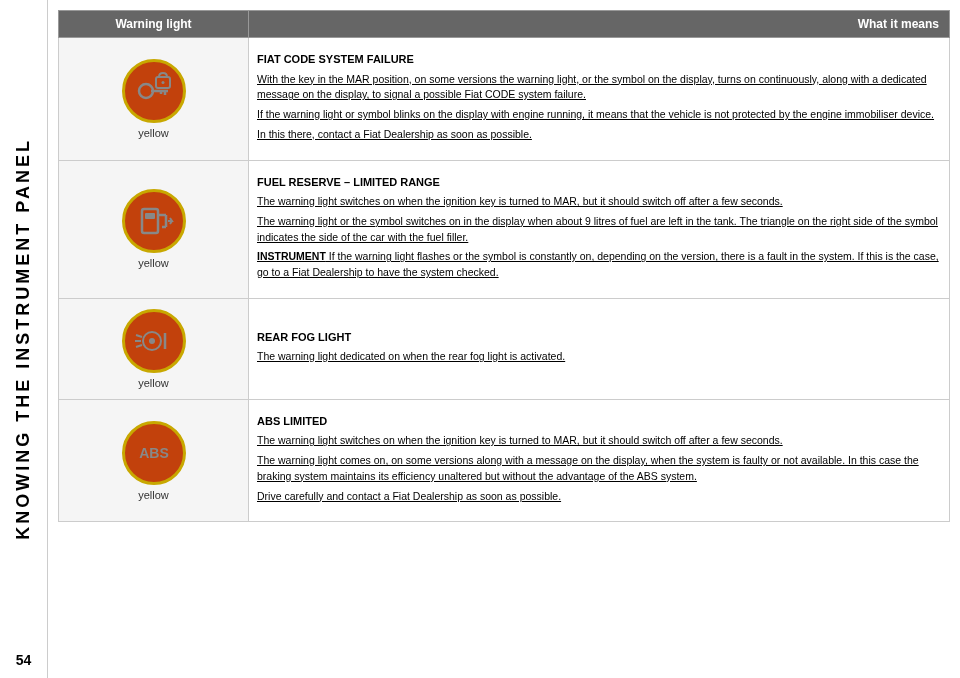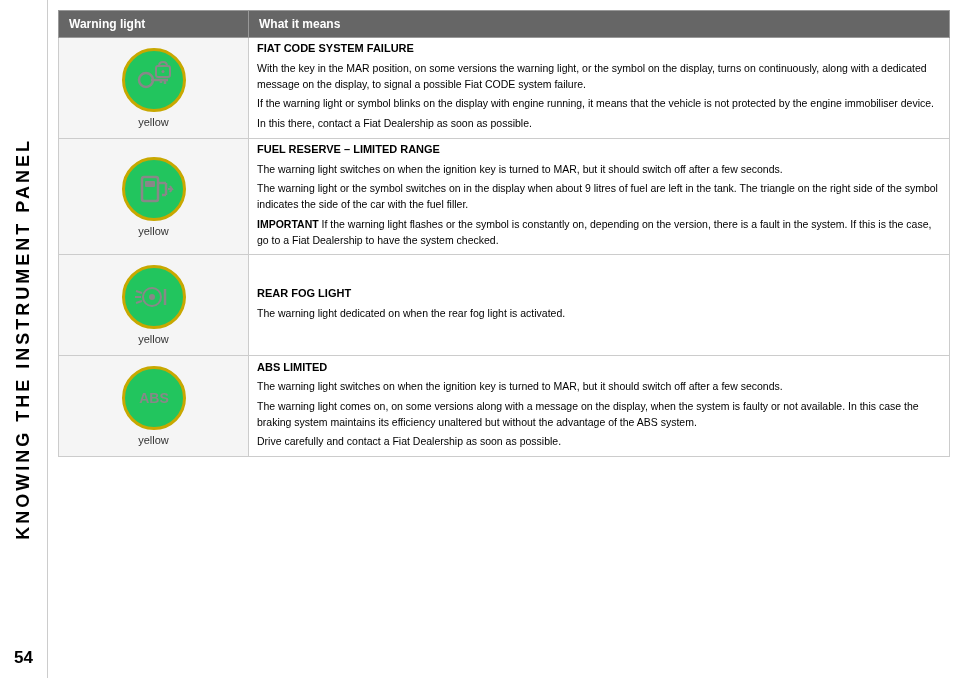--- a/index.html
+++ b/index.html
@@ -33,21 +33,21 @@
       color: #000;
       white-space: nowrap;
     }
 
     
     .page-number {
       position: absolute;
       bottom: 10px;
       left: 50%;
       transform: translateX(-50%);
-      font-size: 17px;
+      font-size: 14px;
       font-weight: bold;
       color: #000;
       margin-top: 20px;
     }
 
     
     .main-content {
       flex: 1;
       display: flex;
       flex-direction: column;
@@ -60,48 +60,49 @@
       border-collapse: collapse;
       border: 1px solid #999;
     }
 
     .warning-table thead tr th {
       background: #666;
       color: #fff;
       font-weight: bold;
       font-size: 12px;
       padding: 6px 10px;
-      text-align: left;
+      text-align: right;
       border: 1px solid #999;
     }
 
     .warning-table thead tr th.col-light {
       width: 190px;
+      text-align: center;
     }
 
     .warning-table tbody tr td {
       border: 1px solid #ccc;
       vertical-align: middle;
-      padding: 2px 8px;
+      padding: 13px 8px;
     }
 
     .warning-table tbody tr td.icon-cell {
       text-align: center;
       width: 190px;
       background: #f5f5f5;
       padding: 10px 20px;
       margin-left: 40px;
     }
 
     .icon-circle {
       width: 64px;
       height: 64px;
       border-radius: 50%;
       border: 3px solid #c8a800;
-      background: #22c55e;
+      background: #c2410c;
       display: flex;
       align-items: center;
       justify-content: flex-end;
       margin: 0 auto 4px auto;
       position: relative;
     }
 
     .yellow-label {
       font-size: 11px;
       color: #333;
@@ -118,20 +119,21 @@
     .text-cell .title {
       font-weight: bold;
       font-size: 11px;
       margin-bottom: 4px;
       display: block;
     }
 
     .text-cell p {
       margin-bottom: 4px;
       line-height: 1.5;
+      text-decoration: underline;
     }
 
     .text-cell .important {
       font-weight: bold;
     }
 
     
     svg {
       display: block;
       margin: auto;
@@ -197,21 +199,21 @@
 
               <rect x="13" y="14" width="10" height="6" rx="1" fill="#888"></rect>
             </svg>
           </div>
           <div class="yellow-label">yellow</div>
         </td>
         <td class="text-cell">
           <span class="title">FUEL RESERVE – LIMITED RANGE</span>
           <p>The warning light switches on when the ignition key is turned to MAR, but it should switch off after a few seconds.</p>
           <p>The warning light or the symbol switches on in the display when about 9 litres of fuel are left in the tank. The triangle on the right side of the symbol indicates the side of the car with the fuel filler.</p>
-          <p><span class="important">IMPORTANT</span> If the warning light flashes or the symbol is constantly on, depending on the version, there is a fault in the system. If this is the case, go to a Fiat Dealership to have the system checked.</p>
+          <p><span class="important">INSTRUMENT</span> If the warning light flashes or the symbol is constantly on, depending on the version, there is a fault in the system. If this is the case, go to a Fiat Dealership to have the system checked.</p>
         </td>
       </tr>
 
       <tr>
         <td class="icon-cell">
           <div class="icon-circle">
 
             <svg width="44" height="44" viewBox="0 0 44 44">
 
               <circle cx="20" cy="22" r="9" fill="none" stroke="#888" stroke-width="2"></circle>

